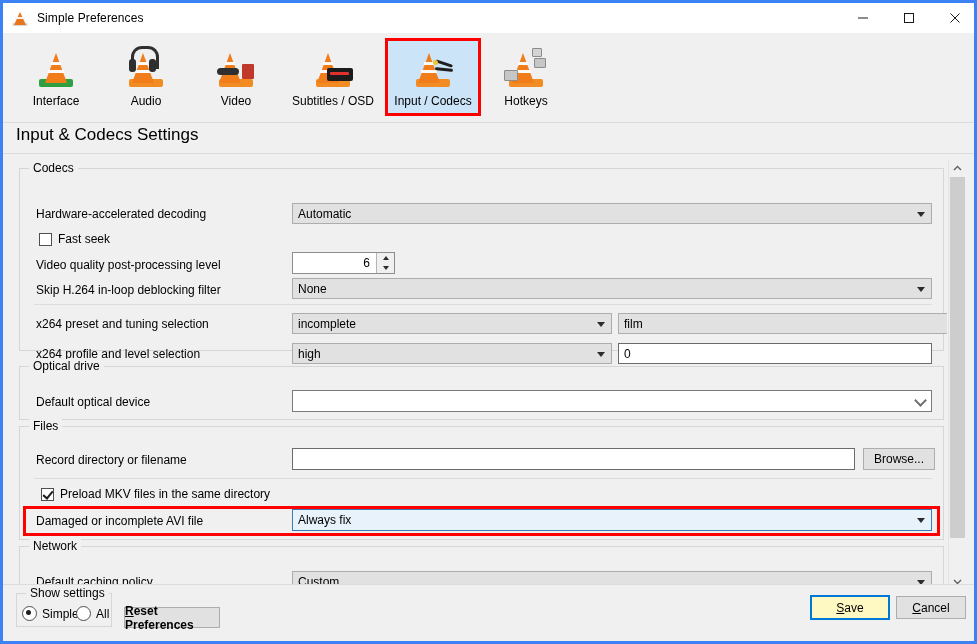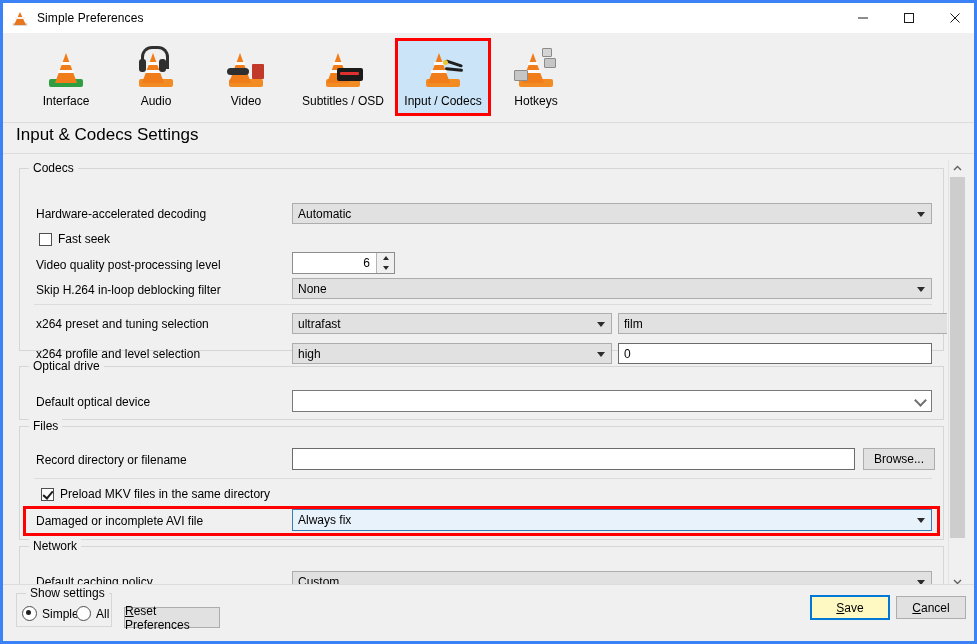--- a/index.html
+++ b/index.html
@@ -82,21 +82,20 @@
   
   .toolbar {
     position: absolute;
     left: 0; top: 30px;
     width: 975px;
     height: 90px;
     background: #f0f0f0;
     border-bottom: 1px solid #dcdcdc;
     display: flex;
     align-items: flex-start;
-    padding-left: 10px;
     box-sizing: border-box;
   }
   .tool {
     width: 90px;
     height: 78px;
     margin-top: 5px;
     display: flex;
     flex-direction: column;
     align-items: center;
     justify-content: flex-start;
@@ -571,21 +570,21 @@
         <div class="row-label" style="left:16px; top:114px;">Skip H.264 in-loop deblocking filter</div>
         <div class="combo" style="left:272px; top:109px; width:640px;">
           <span>None</span>
           <span class="arrow"></span>
         </div>
 
         <div class="hr-sep" style="left:14px; top:135px; width:898px;"></div>
 
         <div class="row-label" style="left:16px; top:148px;">x264 preset and tuning selection</div>
         <div class="combo" style="left:272px; top:144px; width:320px;">
-          <span>ultrafast</span>
+          <span>incomplete</span>
           <span class="arrow"></span>
         </div>
         <div class="combo" style="left:598px; top:144px; width:350px;">
           <span>film</span>
           <span class="arrow"></span>
         </div>
 
         <div class="row-label" style="left:16px; top:178px;">x264 profile and level selection</div>
         <div class="combo" style="left:272px; top:174px; width:320px;">
           <span>high</span>
@@ -669,21 +668,21 @@
       <div class="radiorow" style="position:absolute; left:5px; top:12px;">
         <span class="radio sel"></span>
         <span>Simple</span>
       </div>
       <div class="radiorow" style="position:absolute; left:59px; top:12px;">
         <span class="radio"></span>
         <span>All</span>
       </div>
     </div>
 
-    <div class="btn" style="left:121px; top:22px; width:96px; height:21px;">
+    <div class="btn" style="left:121px; top:22px; width:96px; height:21px;font-weight:bold;">
       <span><u>R</u><span>eset Preferences</span></span>
     </div>
 
     <div class="btn focus" style="left:807px; top:10px; width:80px; height:25px;">
       <span><u>S</u><span>ave</span></span>
     </div>
 
     <div class="btn" style="left:893px; top:11px; width:70px; height:23px;">
       <span><u>C</u><span>ancel</span></span>
     </div>

